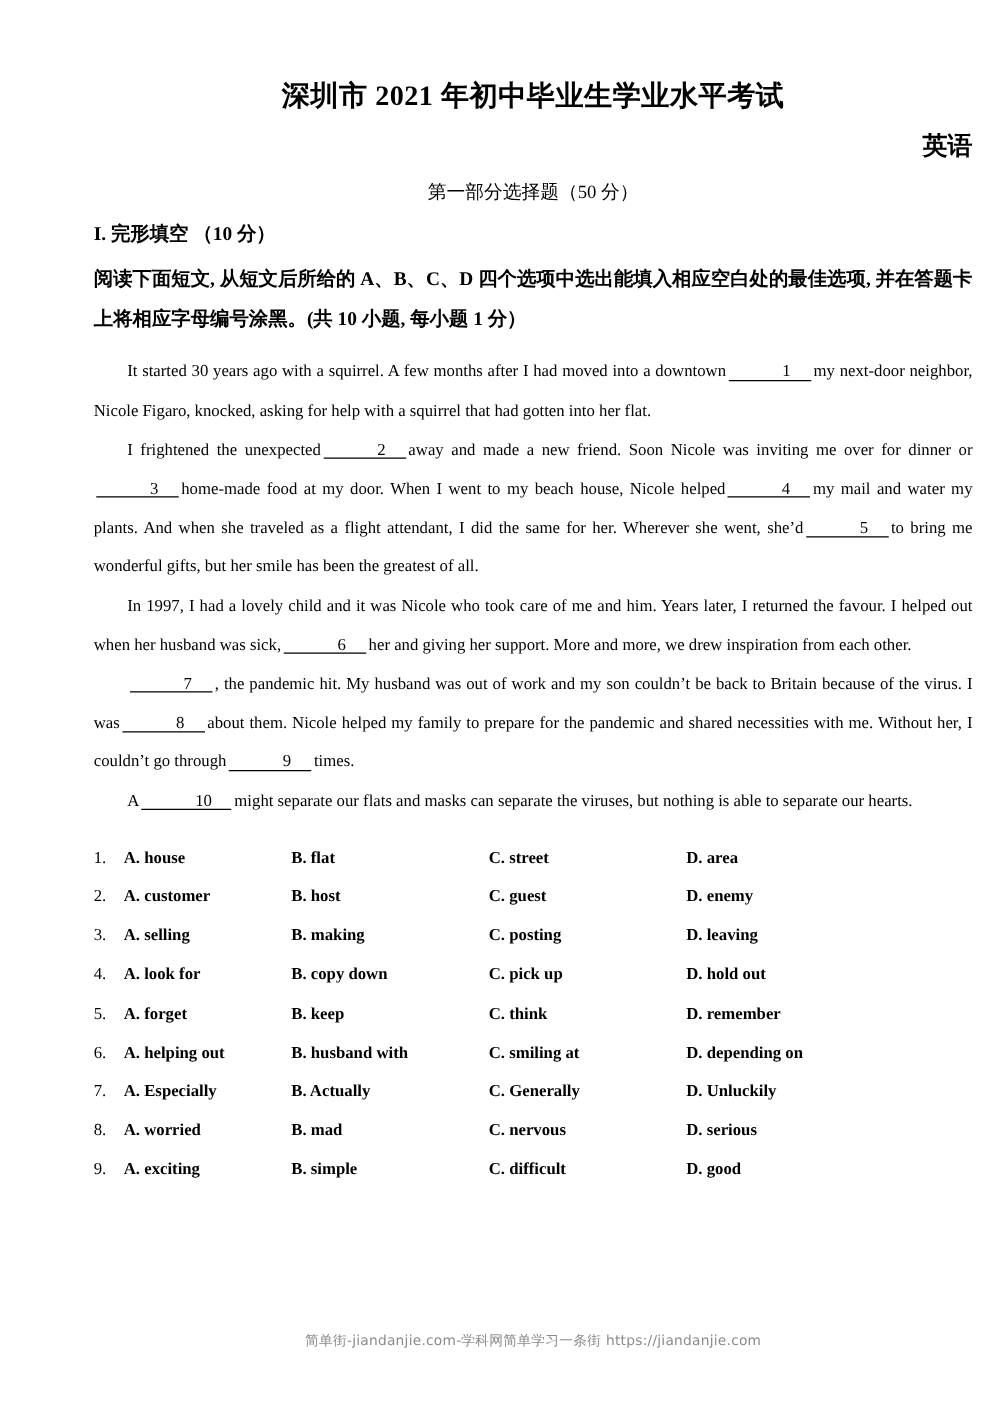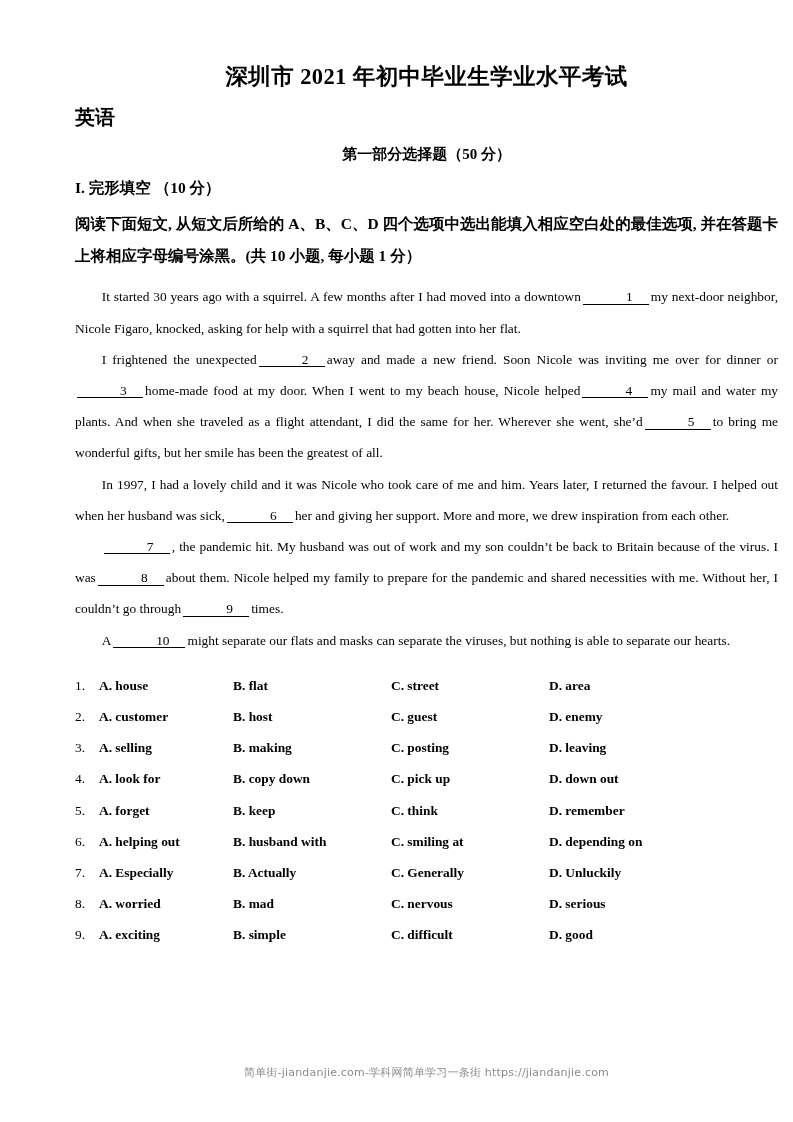--- a/index.html
+++ b/index.html
@@ -33,31 +33,31 @@
     padding-top: 62px;
     text-align: center;
     font-size: 22.5px;
     font-weight: bold;
     letter-spacing: 0.4px;
     line-height: 1.35;
   }
   .doc-subject {
     margin: 0;
     padding-top: 12px;
-    text-align: left;
+    text-align: right;
     font-size: 20px;
     font-weight: bold;
     line-height: 1.35;
   }
   .part-title {
     margin: 0;
     padding-top: 14px;
     text-align: center;
     font-size: 15px;
-    font-weight: bold;
+    font-weight: normal;
     line-height: 1.3;
   }
 
   
   .section-heading {
     margin: 0;
     padding-top: 13px;
     font-size: 15.5px;
     font-weight: bold;
     line-height: 1.35;
@@ -182,21 +182,21 @@
       <span class="opt-cell">B. making</span>
       <span class="opt-cell">C. posting</span>
       <span class="opt-cell">D. leaving</span>
     </div>
 
     <div class="opt-row">
       <span class="opt-num">4.</span>
       <span class="opt-cell first">A. look for</span>
       <span class="opt-cell">B. copy down</span>
       <span class="opt-cell">C. pick up</span>
-      <span class="opt-cell">D. down out</span>
+      <span class="opt-cell">D. hold out</span>
     </div>
 
     <div class="opt-row">
       <span class="opt-num">5.</span>
       <span class="opt-cell first">A. forget</span>
       <span class="opt-cell">B. keep</span>
       <span class="opt-cell">C. think</span>
       <span class="opt-cell">D. remember</span>
     </div>
 

